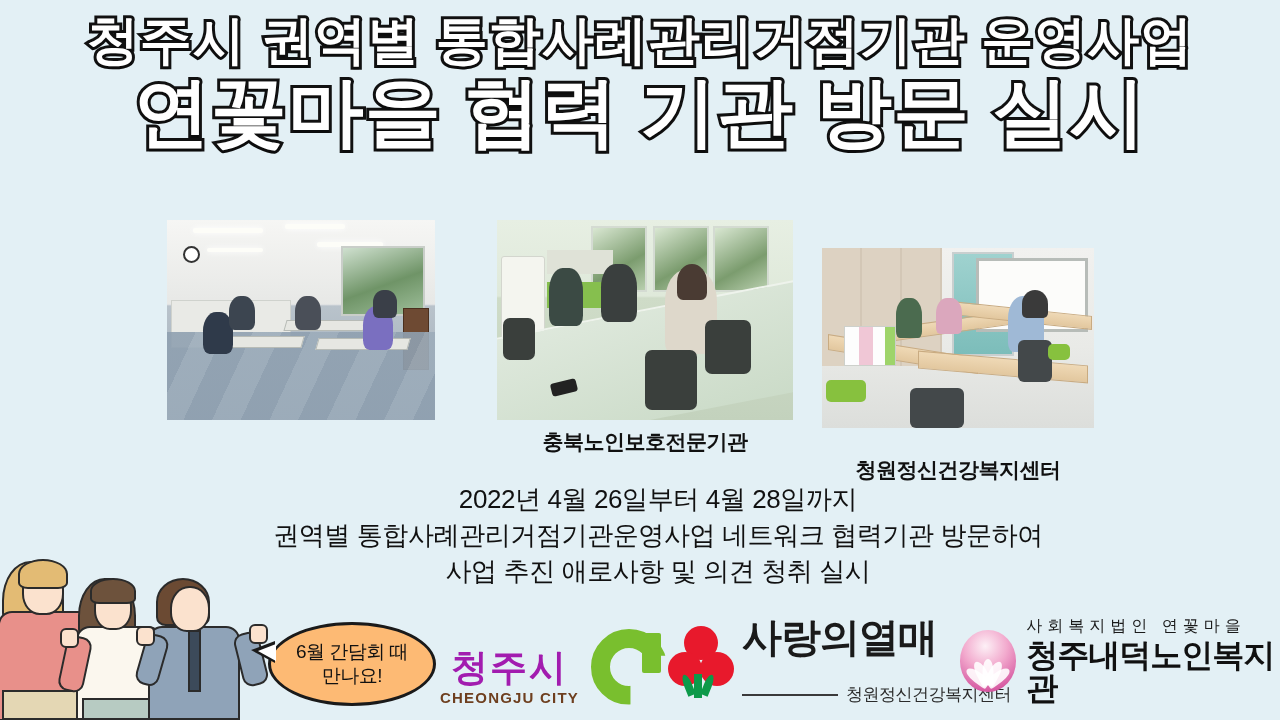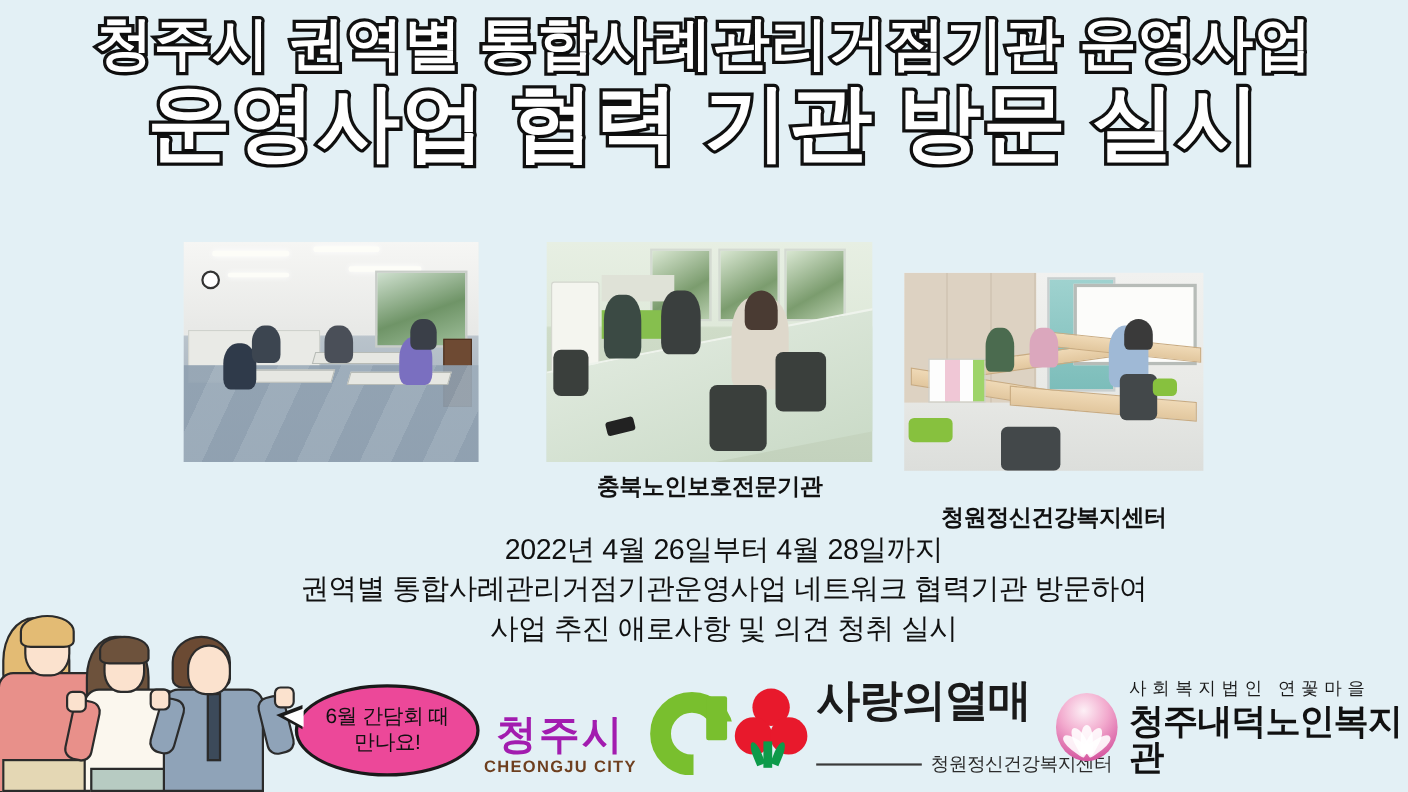--- a/index.html
+++ b/index.html
@@ -135,21 +135,21 @@
   .cC .c-body { left:4px; top:54px; width:92px; height:94px; background:#8fa3b8; }
   .cC .c-tie { left:44px; top:58px; width:13px; height:62px; }
   .cC .c-arm.r { right:-12px; top:60px; width:26px; height:54px; background:#8fa3b8; transform:rotate(-14deg); }
   .cC .c-fist.r { right:-16px; top:52px; }
   .cC .c-arm.l { left:-4px; top:62px; width:24px; height:52px; background:#8fa3b8; transform:rotate(16deg); }
   .cC .c-fist.l { left:-8px; top:54px; }
 
   
   .bubble {
     position:absolute; left:268px; bottom:14px; width:168px; height:84px;
-    background:#ec4899; border:3px solid #1a1a1a; border-radius:50%;
+    background:#fdba74; border:3px solid #1a1a1a; border-radius:50%;
     display:flex; flex-direction:column; align-items:center; justify-content:center;
     text-align:center; font-size:19px; line-height:1.28; color:#111; letter-spacing:-0.5px;
   }
   .bubble::before {
     content:""; position:absolute; left:-20px; top:16px;
     width:0; height:0;
     border-top:9px solid transparent; border-bottom:13px solid transparent;
     border-right:24px solid #1a1a1a;
   }
   .bubble::after {
@@ -207,21 +207,21 @@
                     transform-origin:50% 100%; }
   .nd-text { display:flex; flex-direction:column; }
   .nd-top { font-size:16px; color:#1a1a1a; letter-spacing:5px; }
   .nd-main { font-size:32px; font-weight:bold; color:#111; letter-spacing:-1px; line-height:1.05; margin-top:2px; }
 </style>
 </head>
 <body>
 
 <div class="title-block">
   <div class="title-line1">청주시 권역별 통합사례관리거점기관 운영사업</div>
-  <div class="title-line2">운영사업 협력 기관 방문 실시</div>
+  <div class="title-line2">연꽃마을 협력 기관 방문 실시</div>
 </div>
 
 <div class="photos">
 
   <div class="photo-cell p1">
     <div class="photo ph1">
       <div class="ceiling"></div>
       <div class="lamp" style="left:26px;top:8px;width:70px;height:5px;"></div>
       <div class="lamp" style="left:118px;top:4px;width:60px;height:5px;"></div>
       <div class="lamp" style="left:150px;top:22px;width:66px;height:5px;"></div>

